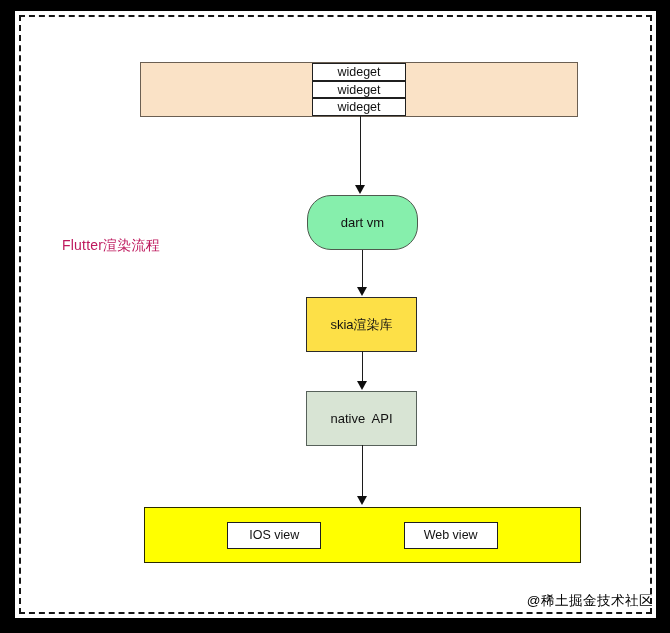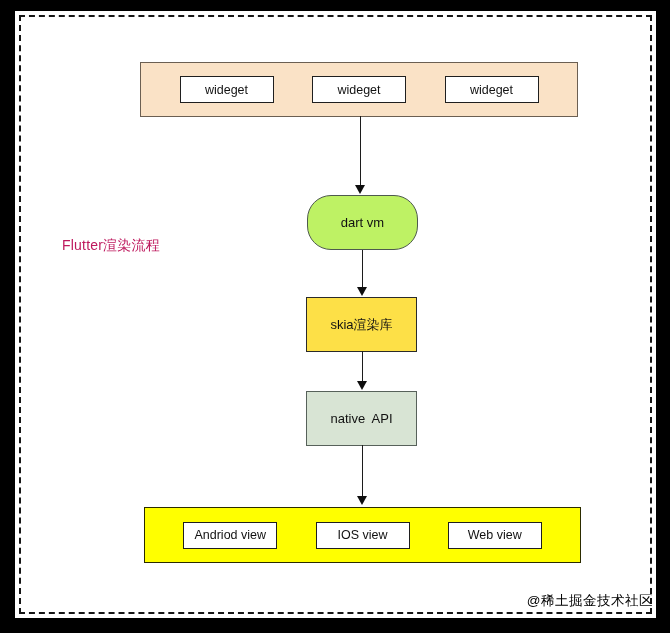--- a/index.html
+++ b/index.html
@@ -67,32 +67,32 @@
   }
 </style>
 </head>
 <body>
 
 <div class="canvas">
   <div class="dashed-border"></div>
 
   <div class="page-title">Flutter渲染流程</div>
 
-  <div class="band widget-band" style="background: rgb(250, 226, 198);">
+  <div class="band widget-band" style="background: rgb(250, 226, 198); flex-direction: column;">
     <div class="white-box">wideget</div>
     <div class="white-box">wideget</div>
     <div class="white-box">wideget</div>
   </div>
 
   <div class="arrow arrow-1">
     <div class="arrow-line"></div>
     <div class="arrow-head"></div>
   </div>
 
-  <div class="node node-dartvm" style="background: #bef264; border-radius: 24px;">
+  <div class="node node-dartvm" style="background: #86efac; border-radius: 24px;">
     <span>dart vm</span>
   </div>
 
   <div class="arrow arrow-2">
     <div class="arrow-line"></div>
     <div class="arrow-head"></div>
   </div>
 
   <div class="node node-skia" style="background: #fde047;">
     <span>skia渲染库</span>
@@ -106,19 +106,18 @@
   <div class="node node-native" style="background: rgb(216, 228, 212);">
     <span>native  API</span>
   </div>
 
   <div class="arrow arrow-4">
     <div class="arrow-line"></div>
     <div class="arrow-head"></div>
   </div>
 
   <div class="band platform-band" style="background: rgb(255, 255, 0);">
-    <div class="white-box">Andriod view</div>
     <div class="white-box">IOS view</div>
     <div class="white-box">Web view</div>
   </div>
 
   <div class="watermark">@稀土掘金技术社区</div>
 </div>
 
 </body></html>

